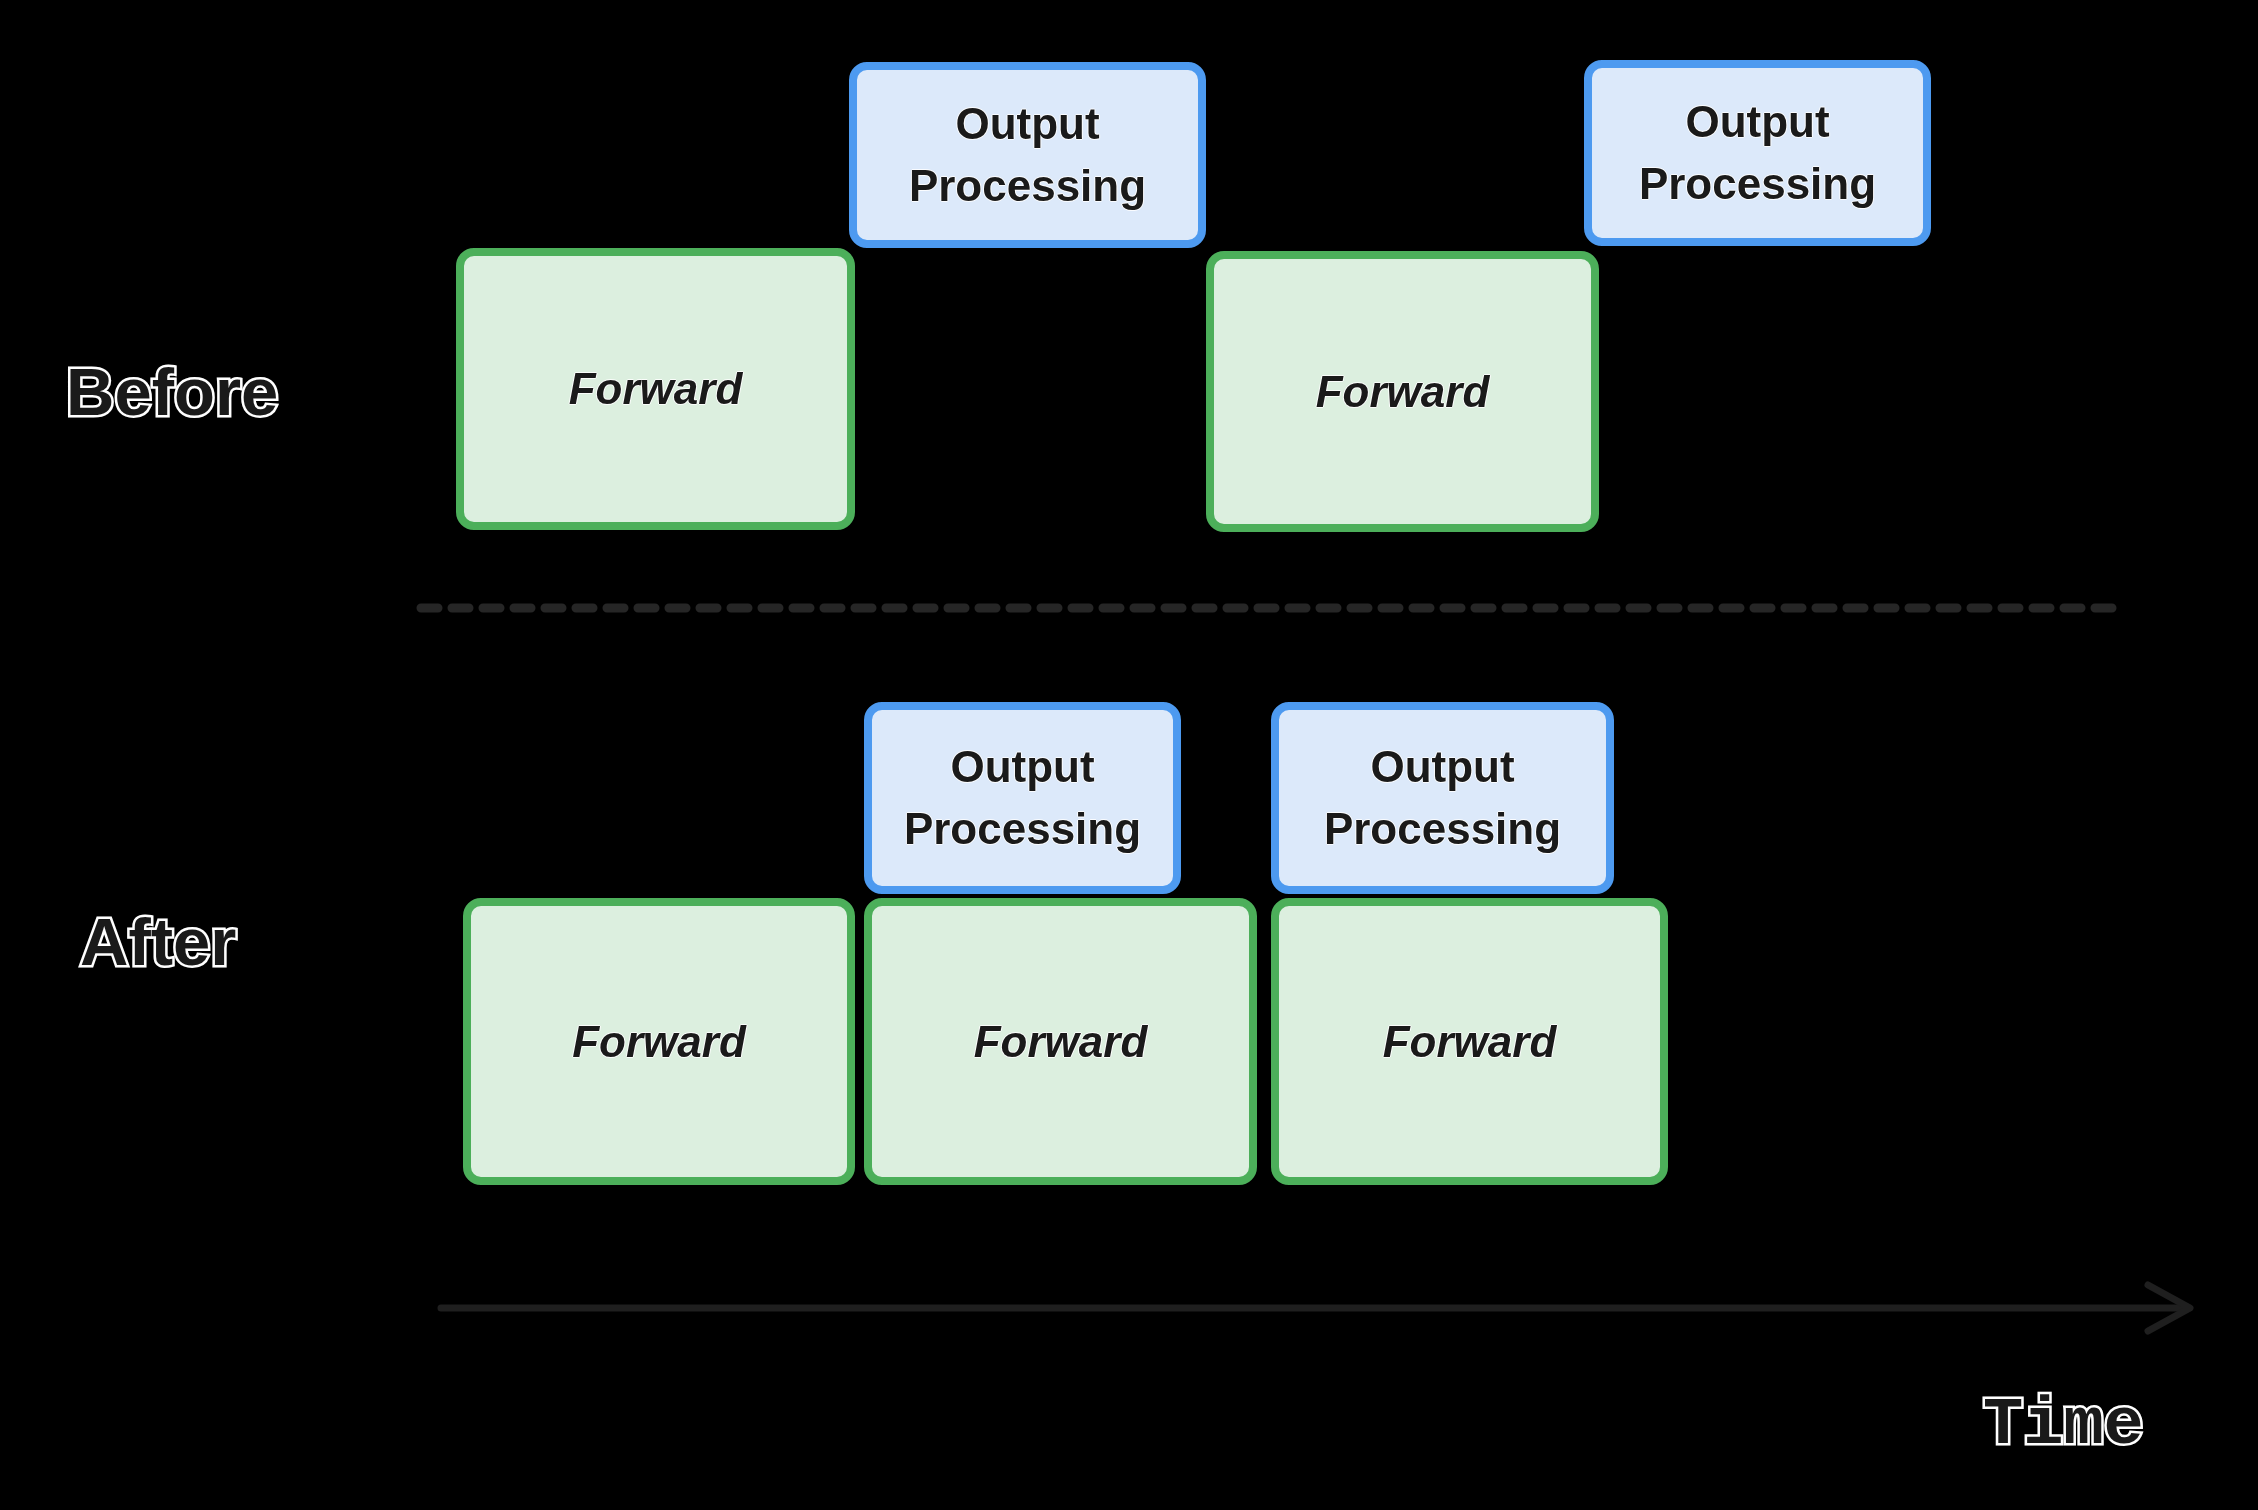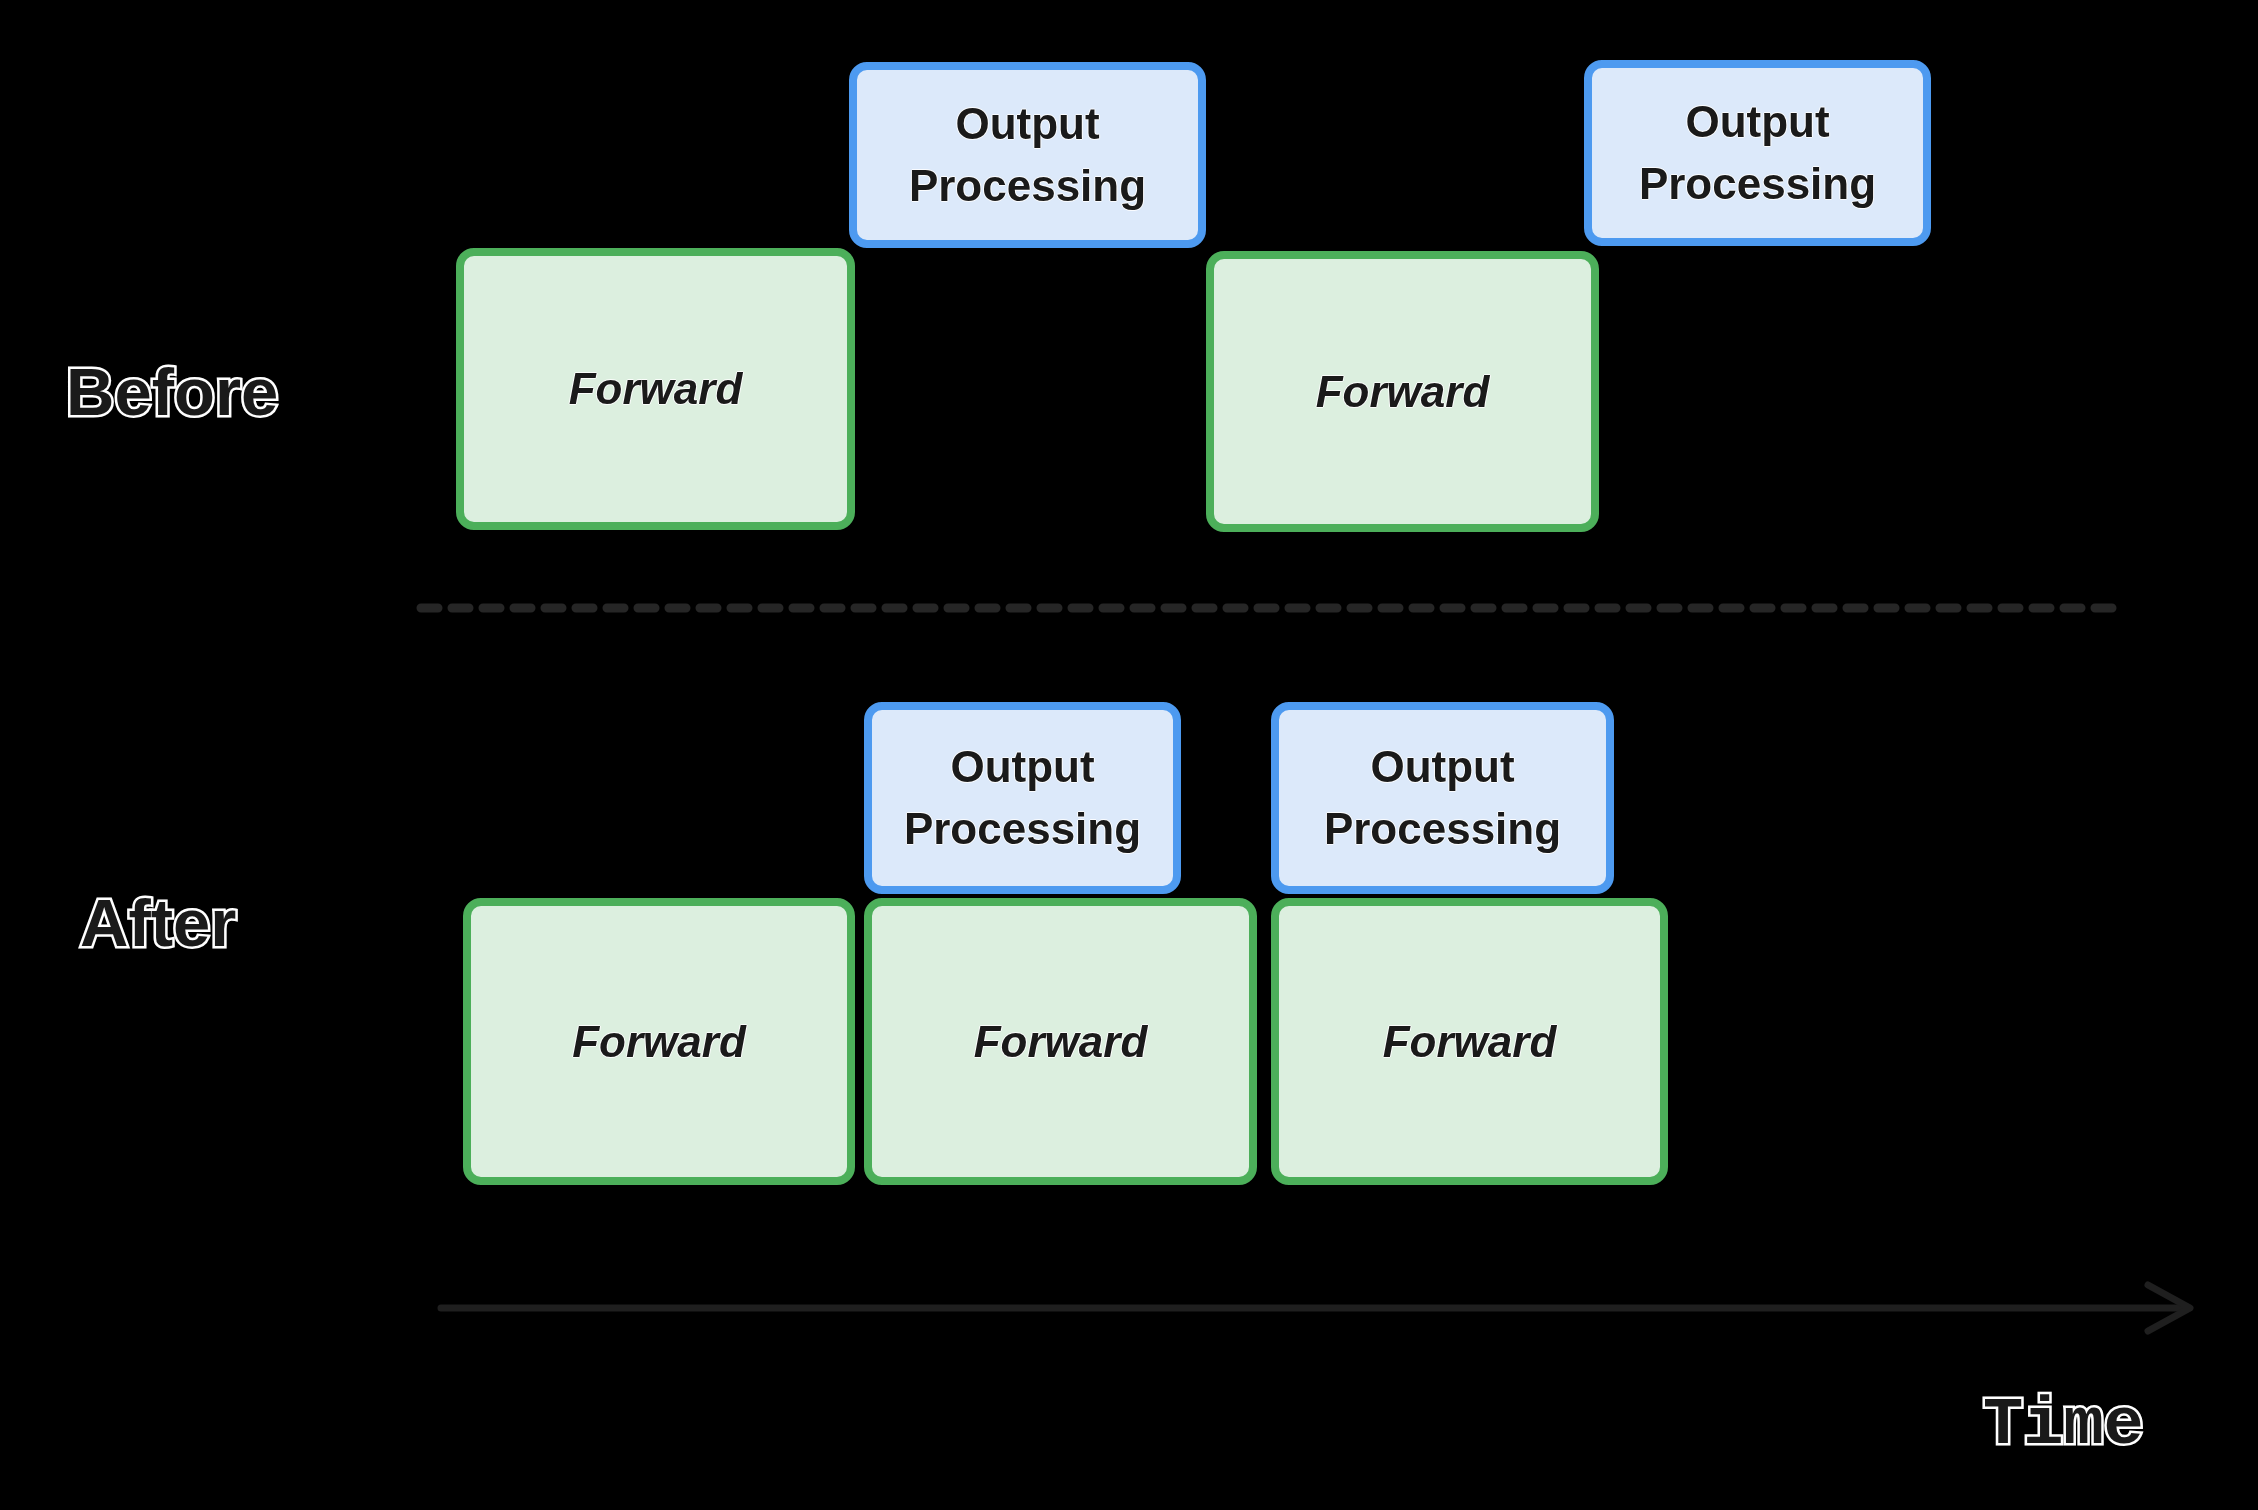--- a/index.html
+++ b/index.html
@@ -63,21 +63,21 @@
   .b-fwd2{left:1206px;top:251px; width:393px; height:281px;}
   .b-op2 {left:1584px;top:60px;  width:347px; height:186px;}
   
   .a-fwd1{left:463px; top:898px; width:392px; height:287px;}
   .a-fwd2{left:864px; top:898px; width:393px; height:287px;}
   .a-fwd3{left:1271px;top:898px; width:397px; height:287px;}
   .a-op1 {left:864px; top:702px; width:317px; height:192px;}
   .a-op2 {left:1271px;top:702px; width:343px; height:192px;}
 
   .label-before{left:66px; top:358px;}
-  .label-after {left:80px; top:889px;}
+  .label-after {left:80px; top:908px;}
   .label-time  {left:1983px; top:1392px;font-family:Liberation Mono, monospace;}
 
   svg.layer{position:absolute; left:0; top:0; width:2258px; height:1510px; pointer-events:none;}
   .divider-line{stroke:var(--dash); stroke-width:9; stroke-dasharray:17 14; stroke-linecap:round; fill:none;}
   .axis-line{stroke:var(--arrow); stroke-width:7; stroke-linecap:round; fill:none;}
   .axis-head{stroke:var(--arrow); stroke-width:7; stroke-linecap:round; stroke-linejoin:round; fill:none;}
 </style>
 </head>
 <body>
 

